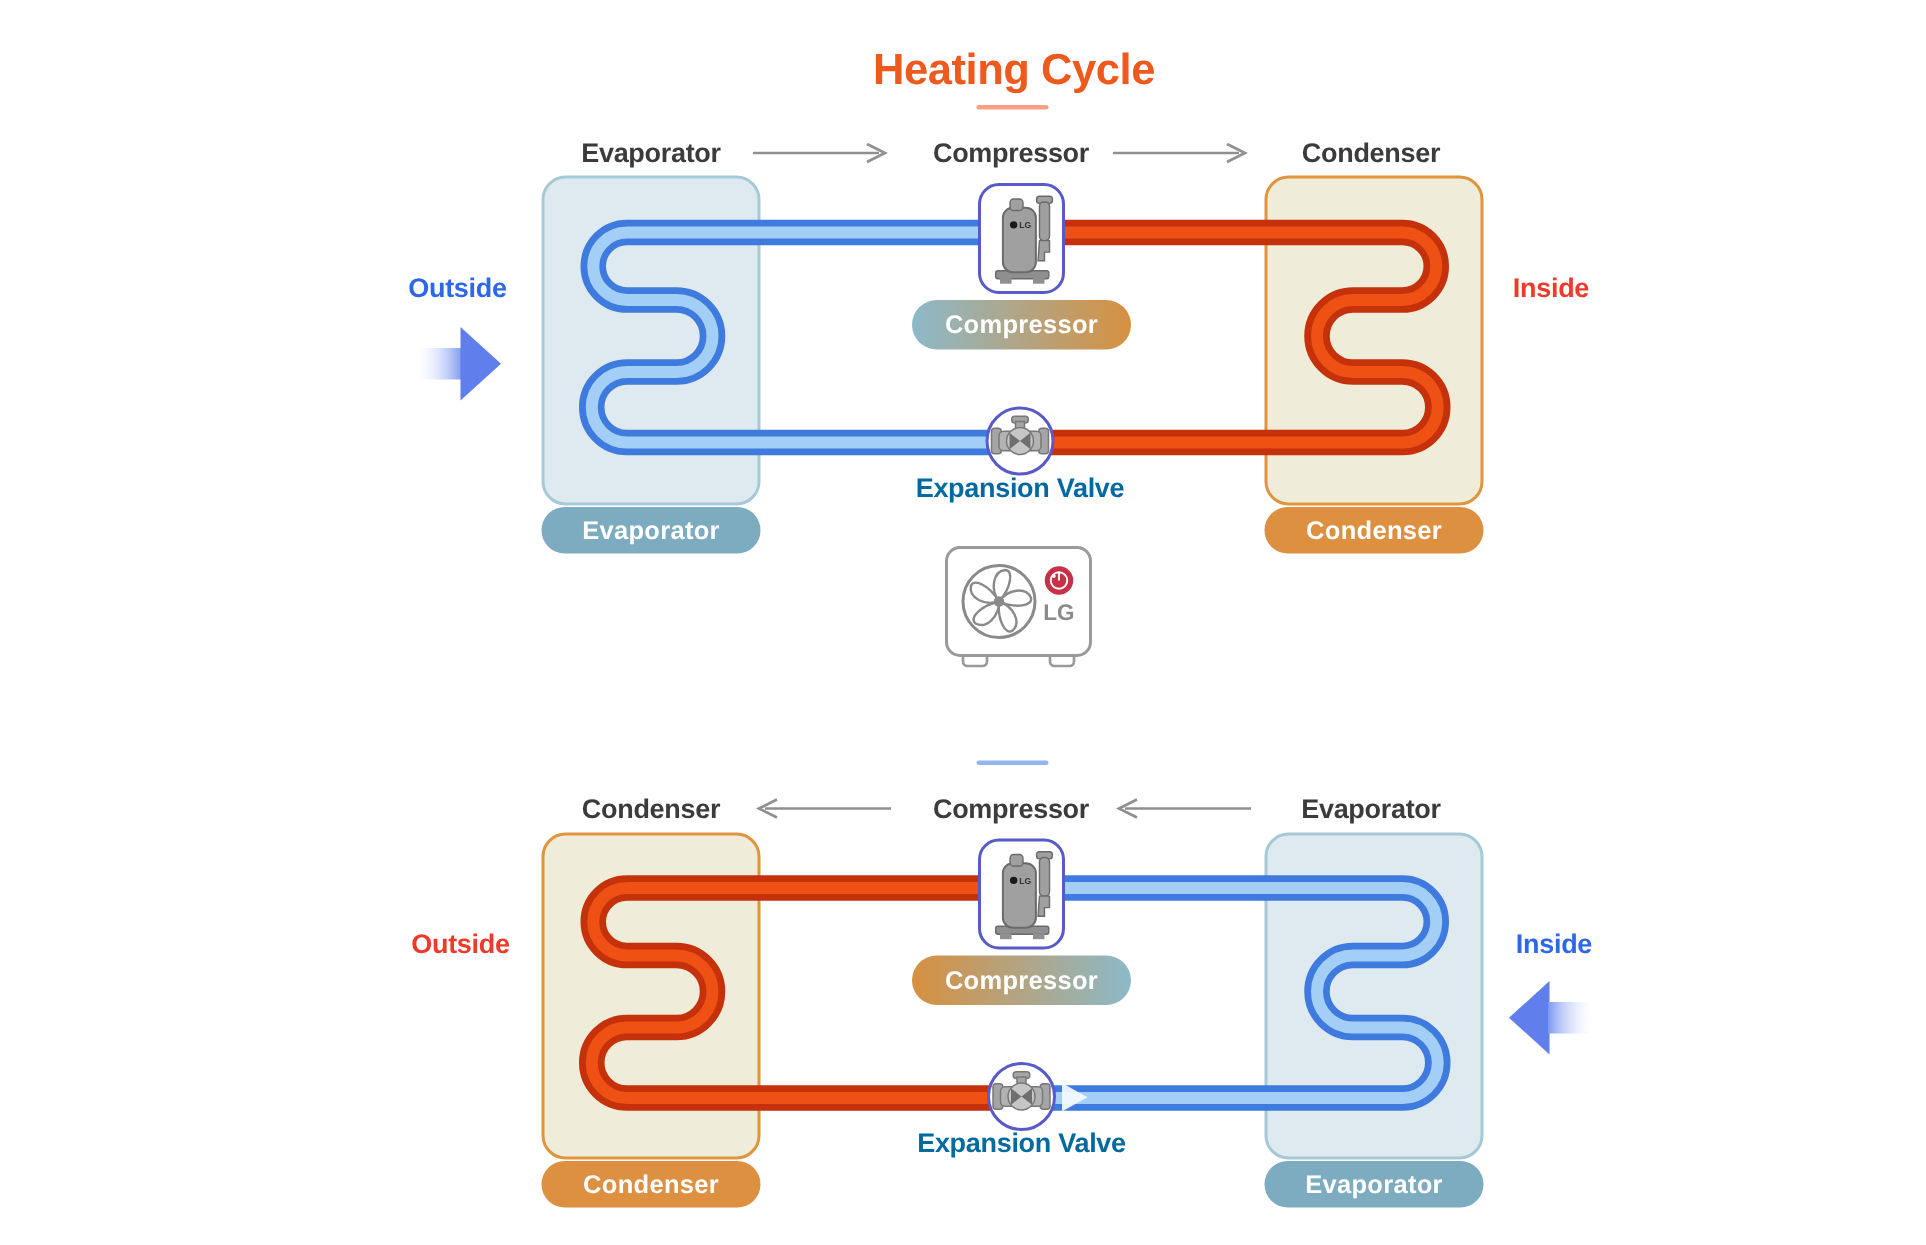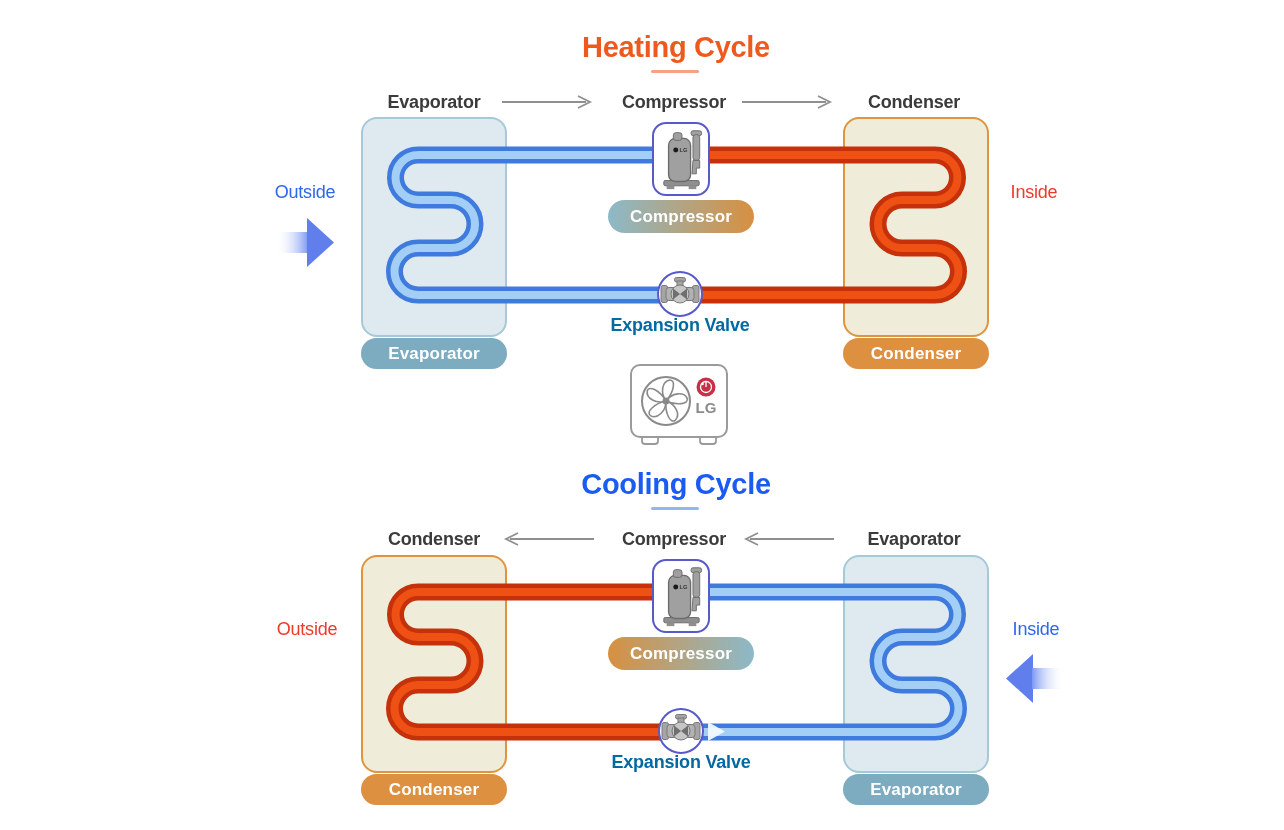--- a/index.html
+++ b/index.html
@@ -8,21 +8,21 @@
     font-family:"Liberation Sans",sans-serif;overflow:hidden;margin-left:24px;
   }
   .abs{position:absolute;}
   .cycle-title{
     width:400px;text-align:center;font-size:29px;font-weight:800;letter-spacing:-0.3px;
   }
   .title-underline{height:3px;border-radius:2px;}
   .flow-label{
     width:200px;text-align:center;font-size:18px;font-weight:600;color:#3b3b3b;letter-spacing:-0.2px;
   }
-  .side-label{width:120px;text-align:center;font-size:18px;font-weight:400;letter-spacing:-0.2px;}
+  .side-label{width:120px;text-align:center;font-size:18px;font-weight:700;letter-spacing:-0.2px;}
   .panel{border-radius:16px;box-sizing:border-box;}
   .panel.evap{background:#dfeaf0;border:2px solid #a6c9d7;}
   .panel.cond{background:#efecda;border:2px solid #df943e;}
   .pill{
     border-radius:17px;color:#ffffff;font-size:17px;font-weight:700;
     display:flex;align-items:center;justify-content:center;letter-spacing:0.2px;
   }
   .pill.evap-badge{background:#7dabbf;}
   .pill.cond-badge{background:#dd9040;}
   .pill.grad-heat{background:linear-gradient(90deg,#8cb9c9 0%,#d79040 100%);}
@@ -163,21 +163,20 @@
       <g>
         <circle cx="76" cy="23" r="9.5" fill="#c63048"></circle>
         <circle cx="76" cy="23" r="5.5" fill="none" stroke="#ffffff" stroke-width="1.3"></circle>
         <line x1="76" y1="23" x2="76" y2="17.5" stroke="#ffffff" stroke-width="1.3"></line>
         <circle cx="72.5" cy="20" r="1.3" fill="#ffffff"></circle>
       </g>
       <text x="76" y="49" text-anchor="middle" font-size="15" font-weight="bold" fill="#8b8b8b">LG</text>
     </svg>
   </div>
 
-  <div class="abs cycle-title" style="left:452px;top:468px;color:#1a5cf0;">Cooling Cycle</div>
   <div class="abs title-underline" style="left:627px;top:507px;width:48px;background:#93b6f3;"></div>
 
   <div class="abs flow-label" style="left:310px;top:529px;">Condenser</div>
   <div class="abs flow-label" style="left:550px;top:529px;">Compressor</div>
   <div class="abs flow-label" style="left:790px;top:529px;">Evaporator</div>
 
   <svg class="abs" style="left:474px;top:532px;" width="100" height="14">
     <line x1="12" y1="7" x2="96" y2="7" stroke="#8f8f8f" stroke-width="1.8"></line>
     <path d="M20 1 L8 7 L20 13" fill="none" stroke="#8f8f8f" stroke-width="1.8"></path>
   </svg>

